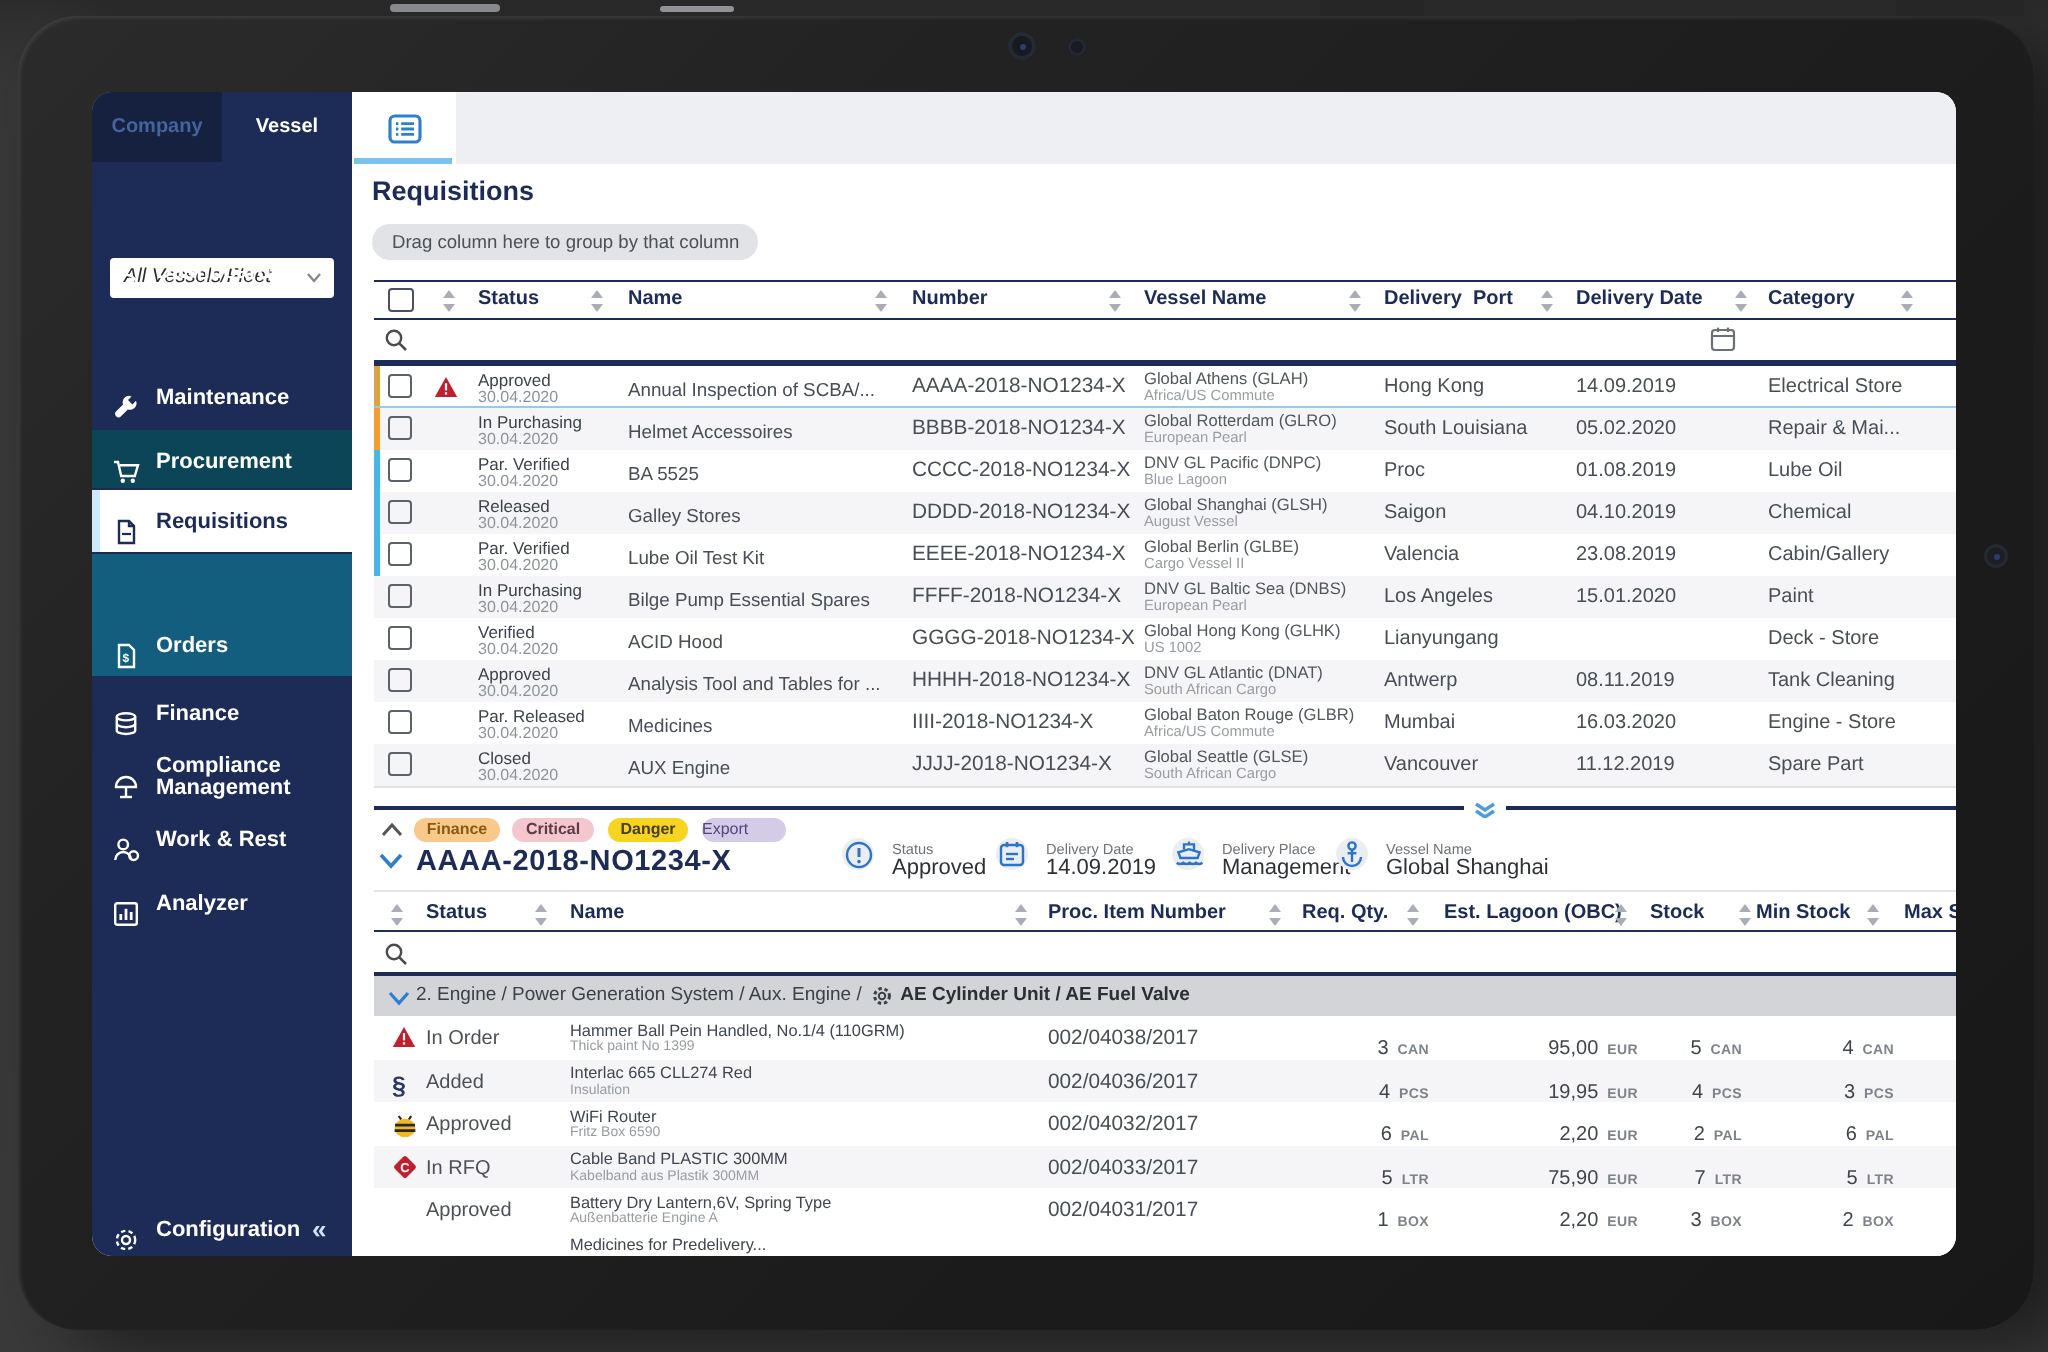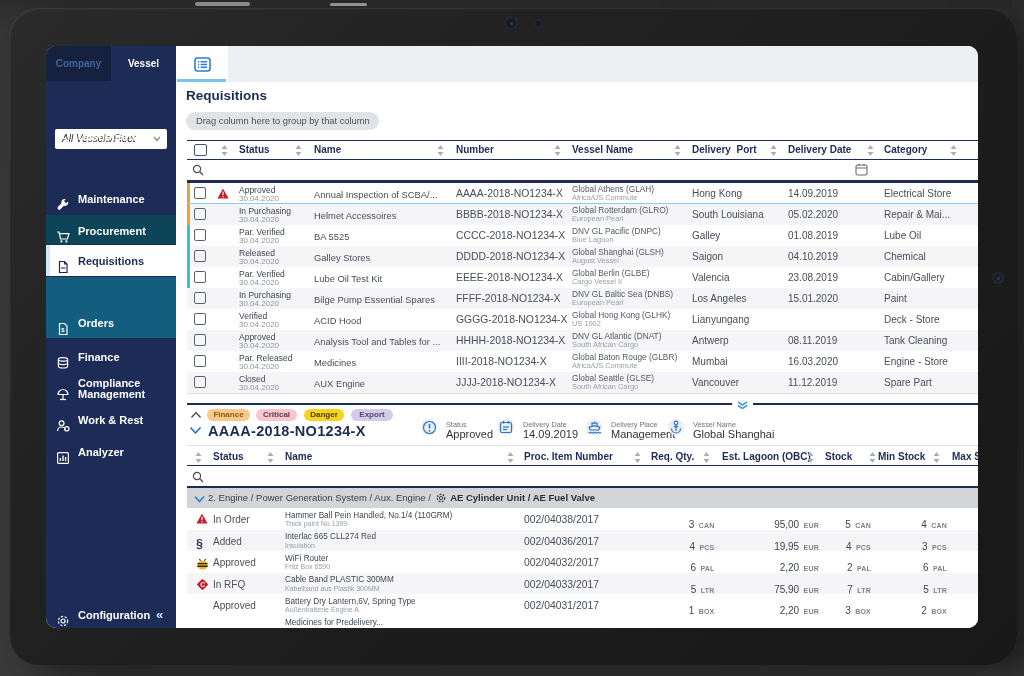--- a/index.html
+++ b/index.html
@@ -227,21 +227,21 @@
 </div>
 <div class="abs" style="left:141px;top:178.5px;width:791px;height:21.0px;background:#fff">
 <span style="position:absolute;left:0;top:0;width:3px;height:21.0px;background:#41b9e9"></span>
 <span style="position:absolute;left:7px;top:4.0px;width:12px;height:12px;border:1.3px solid #5a626e;border-radius:2px"></span>
 <span style="position:absolute;left:52px;top:2.5px;font-size:8.5px;color:#3d434c;white-space:nowrap">Par. Verified</span>
 <span style="position:absolute;left:52px;top:11.5px;font-size:8px;color:#8d939b;white-space:nowrap">30.04.2020</span>
 <span class="cell" style="left:127px;top:6px;font-size:9.4px">BA 5525</span>
 <span class="cell" style="left:269px;top:5.5px;font-size:10.4px">CCCC-2018-NO1234-X</span>
 <span style="position:absolute;left:385px;top:1px;font-size:8.3px;color:#51575f;white-space:nowrap">DNV GL Pacific (DNPC)</span>
 <span style="position:absolute;left:385px;top:10px;font-size:7.4px;color:#989da4;white-space:nowrap">Blue Lagoon</span>
-<span class="cell" style="left:505px;top:5.5px">Galley</span>
+<span class="cell" style="left:505px;top:5.5px">Proc</span>
 <span class="cell" style="left:601px;top:5.5px">01.08.2019</span>
 <span class="cell" style="left:697px;top:5.5px">Lube Oil</span>
 </div>
 <div class="abs" style="left:141px;top:199.5px;width:791px;height:21.0px;background:#f5f5f7">
 <span style="position:absolute;left:0;top:0;width:3px;height:21.0px;background:#41b9e9"></span>
 <span style="position:absolute;left:7px;top:4.0px;width:12px;height:12px;border:1.3px solid #5a626e;border-radius:2px"></span>
 <span style="position:absolute;left:52px;top:2.5px;font-size:8.5px;color:#3d434c;white-space:nowrap">Released</span>
 <span style="position:absolute;left:52px;top:11.5px;font-size:8px;color:#8d939b;white-space:nowrap">30.04.2020</span>
 <span class="cell" style="left:127px;top:6px;font-size:9.4px">Galley Stores</span>
 <span class="cell" style="left:269px;top:5.5px;font-size:10.4px">DDDD-2018-NO1234-X</span>
@@ -331,21 +331,21 @@
 <svg class="abs" style="left:690px;top:354.5px" width="13" height="8" viewBox="0 0 13 8">
       <path d="M2 1 L6.5 4 L11 1" fill="none" stroke="#4f9bdc" stroke-width="1.7"></path>
       <path d="M2 4.5 L6.5 7.5 L11 4.5" fill="none" stroke="#4f9bdc" stroke-width="1.7"></path>
     </svg>
 <svg class="abs" style="left:144px;top:365px" width="12" height="8" viewBox="0 0 12 8">
       <path d="M1.5 6.5 L6 1.5 L10.5 6.5" fill="none" stroke="#555" stroke-width="1.5"></path>
     </svg>
 <div class="abs" style="left:161px;top:363px;width:43px;height:12px;background:#f8c98a;border-radius:6px;text-align:center;font-size:8px;font-weight:bold;color:#8a5a14;line-height:12px">Finance</div>
 <div class="abs" style="left:210px;top:363px;width:41px;height:12px;background:#f5c6cd;border-radius:6px;text-align:center;font-size:8px;font-weight:bold;color:#5c3a46;line-height:12px">Critical</div>
 <div class="abs" style="left:258px;top:363px;width:40px;height:12px;background:#f6d41f;border-radius:6px;text-align:center;font-size:8px;font-weight:bold;color:#473d20;line-height:12px">Danger</div>
-<div class="abs" style="left:305px;top:363px;width:42px;height:12px;background:#d4cbe8;border-radius:6px;text-align:center;font-size:8px;font-weight:bold;color:#51477a;line-height:12px">Export</div>
+<div class="abs" style="left:305px;top:363px;width:42px;height:12px;background:#d4cbe8;border-radius:6px;text-align:left;font-size:8px;font-weight:normal;color:#51477a;line-height:12px">Export</div>
 <svg class="abs" style="left:143px;top:380px" width="13" height="9" viewBox="0 0 13 9">
       <path d="M1.5 1.5 L6.5 7 L11.5 1.5" fill="none" stroke="#2e7dd1" stroke-width="1.8"></path>
     </svg>
 <div class="abs" style="left:162px;top:377px;font-size:14.5px;font-weight:bold;color:#1d2b57;letter-spacing:0.3px">AAAA-2018-NO1234-X</div>
 <div class="abs" style="left:375px;top:373px;width:16px;height:16px;border-radius:50%;background:#eaedf2"></div>
 <span class="abs" style="left:376px;top:374px"><svg width="15" height="15" viewBox="0 0 15 15">
         <circle cx="7.5" cy="7.5" r="6" fill="none" stroke="#2d73c8" stroke-width="1.2"></circle>
         <line x1="7.5" y1="4" x2="7.5" y2="8.5" stroke="#2d73c8" stroke-width="1.5"></line>
         <circle cx="7.5" cy="10.8" r="0.9" fill="#2d73c8"></circle>
       </svg></span>

